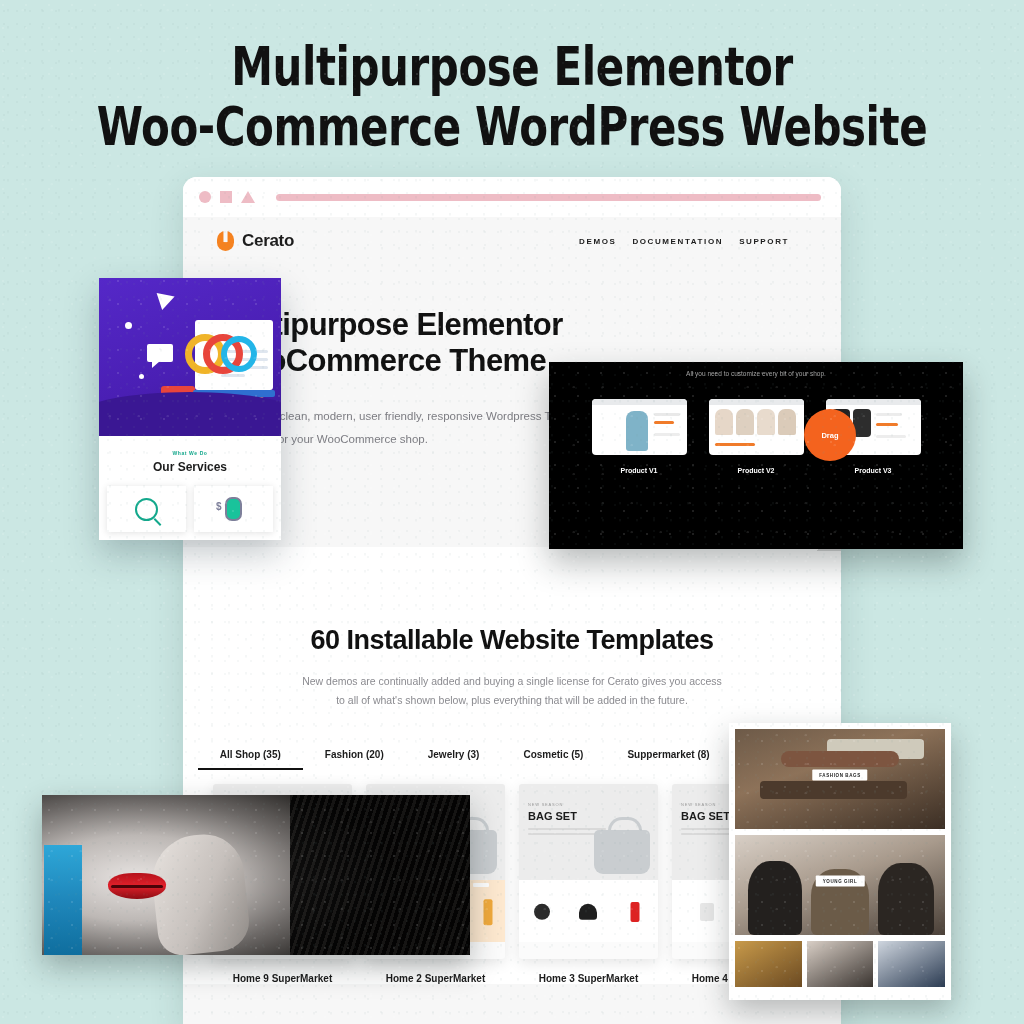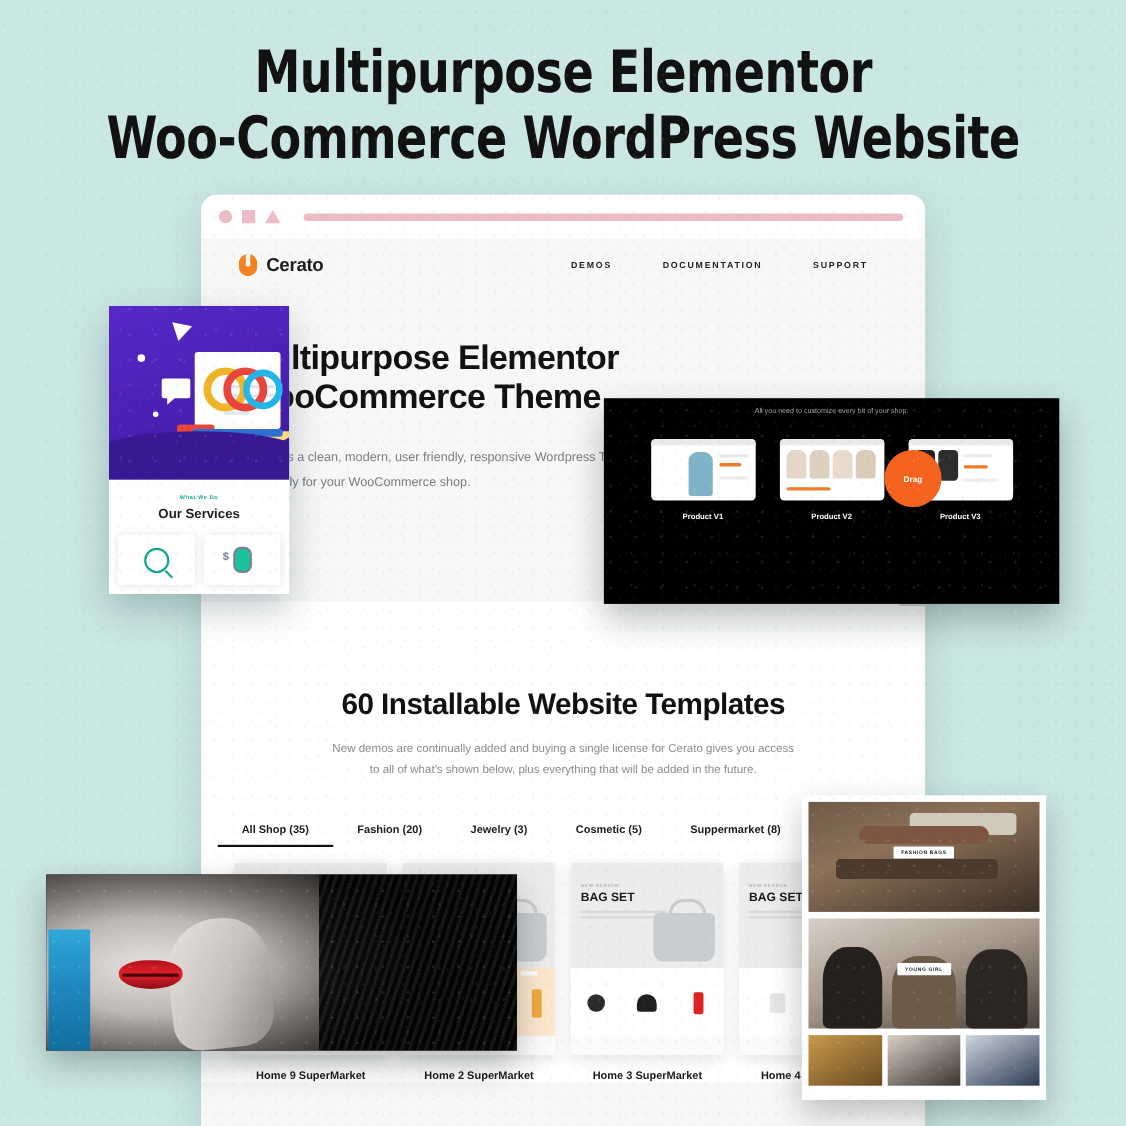--- a/index.html
+++ b/index.html
@@ -40,21 +40,21 @@
 
   .page{background:#f7f7f7;height:100%;}
 
   
   .nav{height:48px;display:flex;align-items:center;padding:0 34px;background:#f7f7f7;}
   .logo{display:flex;align-items:center;gap:8px;}
   .logo-mark{width:17px;height:20px;position:relative;}
   .logo-mark::before{content:"";position:absolute;inset:0;border-radius:9px 9px 9px 9px;
     background:#f58220;clip-path:polygon(0 0,38% 0,38% 55%,62% 55%,62% 0,100% 0,100% 100%,0 100%);}
   .logo-text{font-size:17px;font-weight:700;color:#1d1d1d;letter-spacing:-.3px;}
-  .nav-links{margin-left:auto;display:flex;gap:46px;padding-right:18px;}
+  .nav-links{margin-left:auto;display:flex;gap:16px;padding-right:18px;}
   .nav-links span{font-size:8px;font-weight:700;letter-spacing:1.6px;color:#1b1b1b;}
 
   
   .hero{padding:42px 38px 0 38px;background:#f7f7f7;min-height:240px;}
   .hero h1{margin:0;font-size:31px;line-height:1.16;font-weight:700;color:#111;letter-spacing:-.6px;max-width:420px;}
   .hero p{margin:26px 0 0 0;font-size:11.5px;line-height:2.0;color:#7c7c82;max-width:430px;}
 
   .section-fold{position:relative;height:22px;background:#fff;}
   .section-fold::after{content:"";position:absolute;right:0;top:-20px;width:24px;height:24px;
     background:linear-gradient(135deg,#ffffff 0 50%,#d8d8d8 50% 100%);}
@@ -84,21 +84,21 @@
   .mock-lines{position:absolute;left:9px;top:44px;width:78px;}
   .mock-lines i{display:block;height:2px;background:#d9d9d9;margin-bottom:3px;border-radius:1px;}
   .mock-cta{position:absolute;left:9px;top:60px;width:24px;height:9px;border-radius:2px;background:#f6c244;}
   .mock-prods{display:flex;height:62px;}
   .mock-prods div{flex:1;position:relative;}
   .pchip{position:absolute;left:3px;top:3px;width:16px;height:4px;background:#fff;border-radius:1px;}
   .pitem{position:absolute;left:50%;top:50%;transform:translate(-50%,-45%);border-radius:2px;}
 
   
   .card-services{
-    position:absolute;left:99px;top:278px;width:164px;height:262px;z-index:20;
+    position:absolute;left:99px;top:278px;width:182px;height:262px;z-index:20;
     background:#fff;box-shadow:0 14px 32px rgba(30,50,60,.26);overflow:hidden;
   }
   .svc-hero{height:158px;background:linear-gradient(160deg,#5528c8 0%,#4a1fb4 55%,#3a1793 100%);position:relative;overflow:hidden;}
   .svc-hero .wave{position:absolute;left:-10%;bottom:0;width:120%;height:44px;background:#3a1793;border-radius:60% 60% 0 0;}
   .svc-screen{position:absolute;right:8px;top:42px;width:78px;height:70px;background:#fff;border-radius:3px;}
   .svc-screen i{position:absolute;left:26px;right:5px;height:3px;background:#dfe6ef;border-radius:2px;}
   .svc-monitor-base{position:absolute;right:6px;top:112px;width:82px;height:7px;background:#2f6fd0;border-radius:2px;}
   .ring{position:absolute;border-radius:50%;}
   .ring.r1{left:86px;top:56px;width:26px;height:26px;border:7px solid #f0b429;}
   .ring.r2{left:104px;top:56px;width:26px;height:26px;border:7px solid #e8453c;}

